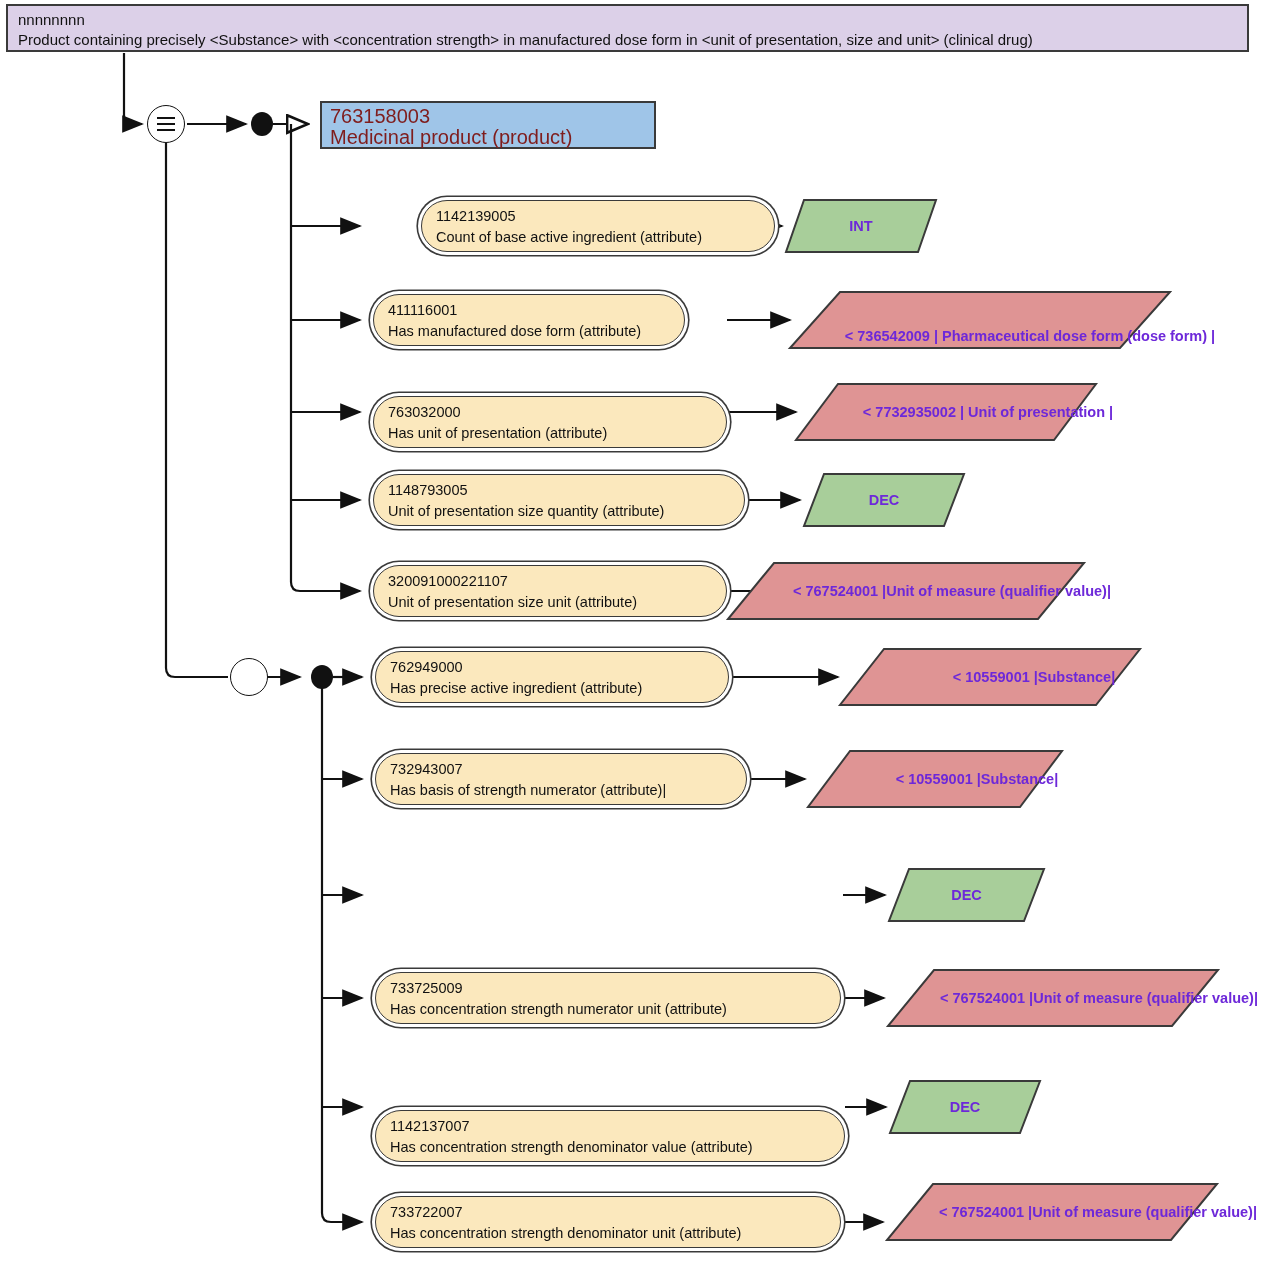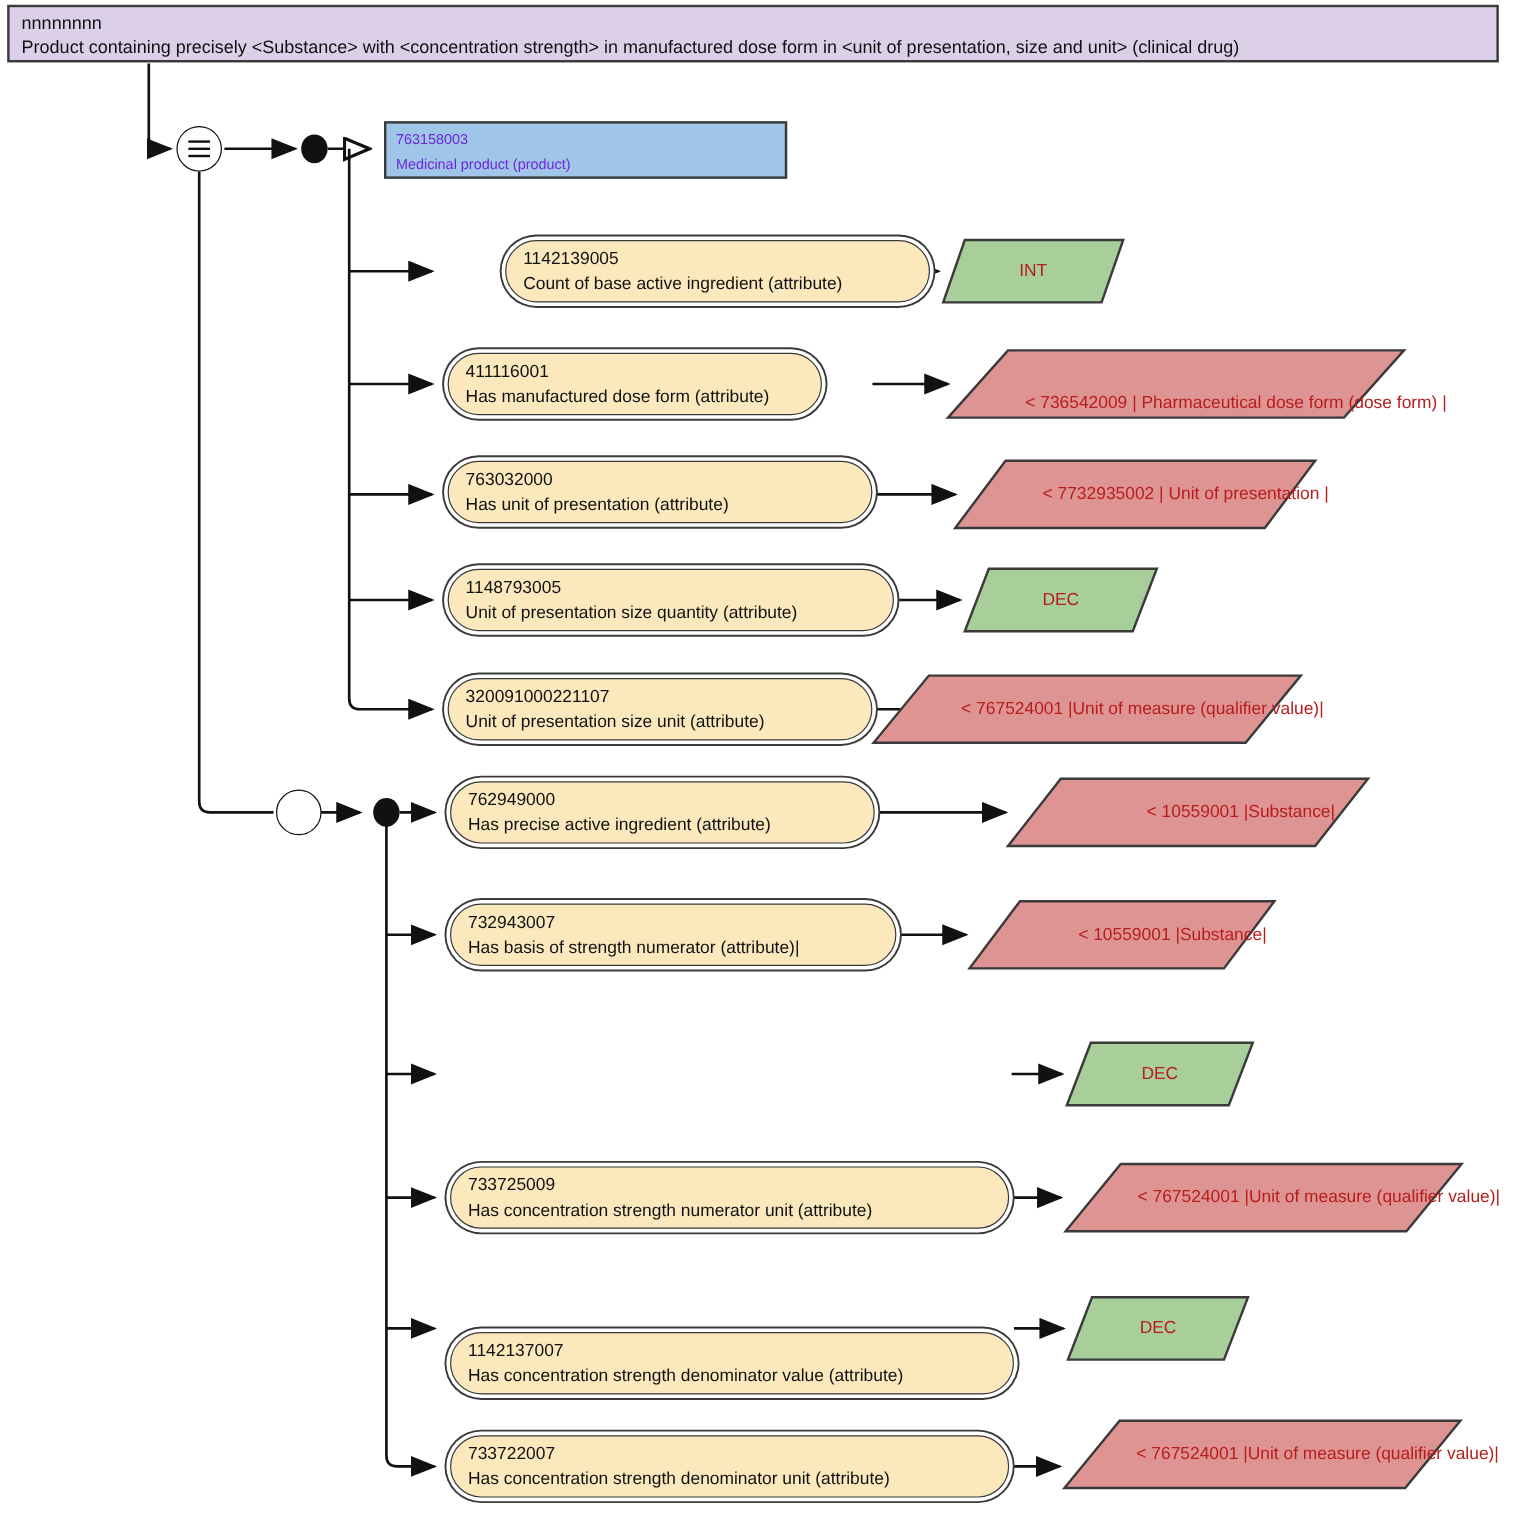--- a/index.html
+++ b/index.html
@@ -11,41 +11,41 @@
     position:absolute;left:6px;top:4px;width:1243px;height:48px;
     background:#DCD0E8;border:2px solid #3a3a3a;box-sizing:border-box;
     padding:4px 8px 0 10px;line-height:20px;font-size:15px;color:#111;
   }
   .fsn-box .l1{white-space:nowrap;}
   .fsn-box .l2{white-space:nowrap;}
 
   
   .concept-box{
     position:absolute;background:#9FC5E8;border:2px solid #3a3a3a;
-    box-sizing:border-box;padding:3px 18px 0 8px;line-height:21px;font-size:12px;color:#6d28d9;
+    box-sizing:border-box;padding:3px 18px 0 8px;line-height:21px;font-size:20px;color:#7f1d1d;
   }
 
   
   .attr-box{
     position:absolute;background:#FBE8BD;border:1.6px solid #3a3a3a;
     border-radius:26px;box-sizing:border-box;
     box-shadow:0 0 0 3px #fff, 0 0 0 4.6px #3a3a3a;
     padding:5px 10px 0 14px;line-height:21px;font-size:14.5px;color:#111;
     white-space:nowrap;
   }
   .attr-box .code{display:block;}
   .attr-box .term{display:block;}
 
   
   .val{position:absolute;}
   .val svg{position:absolute;left:0;top:0;overflow:visible;}
   .val .vtext{
     position:absolute;left:0;top:0;width:100%;height:100%;
     display:flex;align-items:center;justify-content:center;text-align:center;
-    font-size:14.5px;line-height:19px;color:#b91c1c;pointer-events:none;
+    font-size:14.5px;line-height:19px;color:#6d28d9;pointer-events:none;font-weight:bold;
   }
 
   
   .node-eq{
     position:absolute;width:38px;height:38px;border-radius:50%;
     background:#fff;border:1.8px solid #111;box-sizing:border-box;
   }
   .node-eq i{
     position:absolute;left:9px;width:18px;height:2px;background:#111;display:block;
   }
@@ -156,21 +156,21 @@
     <span class="code">411116001</span>
     <span class="term">Has manufactured dose form (attribute)</span>
   </div>
   <div class="val" style="left:790px;top:292px;width:380px;height:56px;">
     <svg width="380" height="56" viewBox="0 0 380 56" preserveAspectRatio="none">
       <polygon points="50,0 380,0 330,56 0,56" fill="#DF9494" stroke="#3a3a3a" stroke-width="2"></polygon>
     </svg>
     <span class="vtext" style="padding:16px 50px;">&lt; 736542009 | Pharmaceutical dose form (dose form) |</span>
   </div>
 
-  <div class="attr-box" style="left:373px;top:384px;width:354px;height:52px;">
+  <div class="attr-box" style="left:373px;top:396px;width:354px;height:52px;">
     <span class="code">763032000</span>
     <span class="term">Has unit of presentation (attribute)</span>
   </div>
   <div class="val" style="left:796px;top:384px;width:300px;height:56px;">
     <svg width="300" height="56" viewBox="0 0 300 56" preserveAspectRatio="none">
       <polygon points="42,0 300,0 258,56 0,56" fill="#DF9494" stroke="#3a3a3a" stroke-width="2"></polygon>
     </svg>
     <span class="vtext" style="padding:0 42px;">&lt; 7732935002 | Unit of presentation |</span>
   </div>
 

